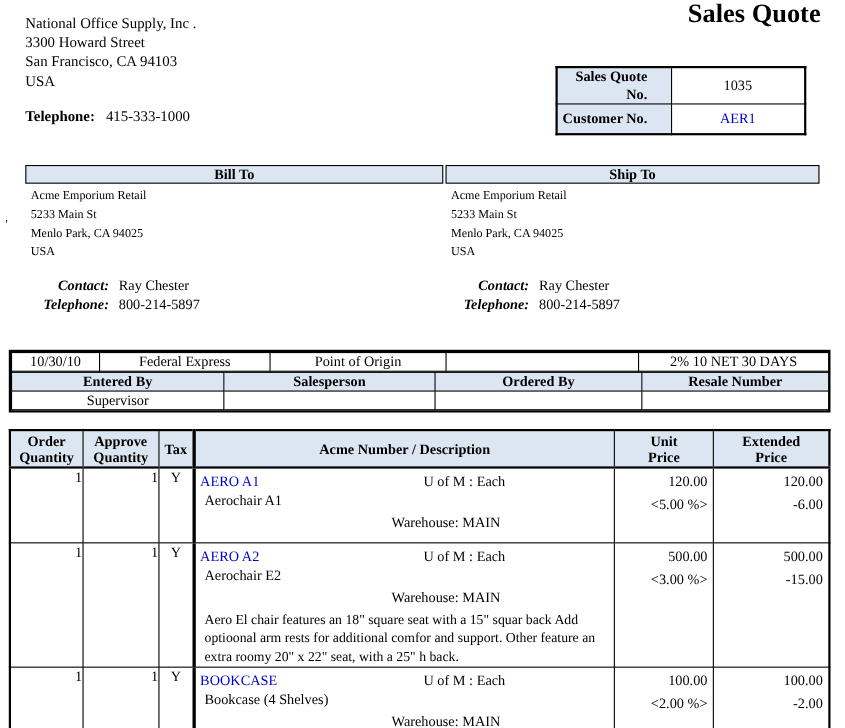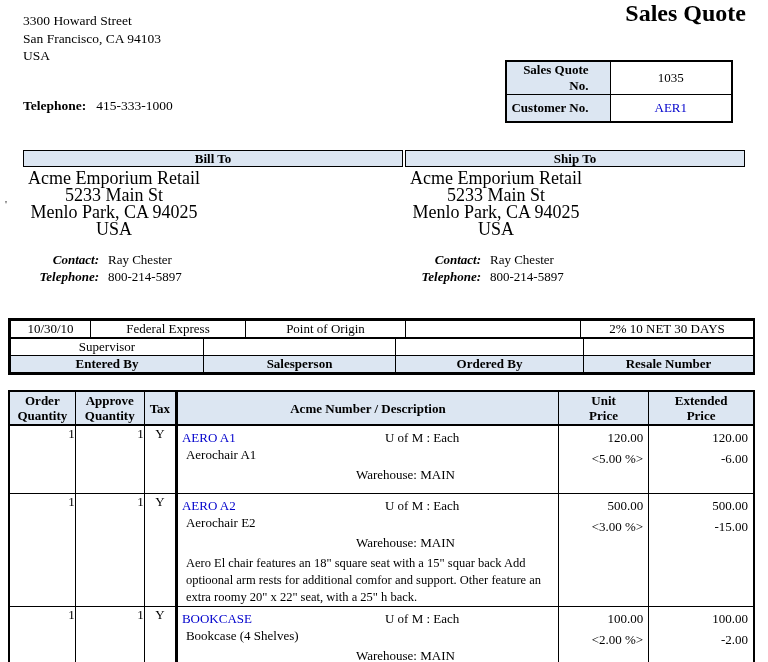--- a/index.html
+++ b/index.html
@@ -29,21 +29,21 @@
   .quote-info td { border:1px solid var(--border-dark); height:27px; font-size:13px; }
   .quote-info .lbl { background:var(--header-fill); font-weight:700; width:104px; text-align:right; padding-right:21px; }
   .quote-info .val { width:122px; text-align:center; }
   .blue { color:var(--link-blue); }
 
   
   .party-bar { position:absolute; top:150px; height:17px; background:var(--header-fill);
     border:1px solid var(--border-dark); font-weight:700; text-align:center; line-height:15px; font-size:13px; }
   .bar-bill { left:23px; width:380px; }
   .bar-ship { left:405px; width:340px; }
-  .party-address { position:absolute; top:170px; line-height:17px; font-size:18px;text-align:center; }
+  .party-address { position:absolute; top:170px; line-height:17px; font-size:11px; }
   .addr-bill { left:28px; } .addr-ship { left:410px; }
   .contact-block { position:absolute; top:251px; line-height:17px; font-size:13px; }
   .cb-bill { left:28px; } .cb-ship { left:410px; }
   .c-lbl { display:inline-block; width:71px; text-align:right; font-weight:700;font-style:italic; }
   .c-val { margin-left:9px; }
   .stray { position:absolute; left:5px; top:198px; font-size:11px; }
 
   
   .mid-wrap { position:absolute; left:8px; top:318px; width:747px; border:2px solid var(--border-dark); background:#fff; }
   table.mid { border-collapse:collapse; width:100%; table-layout:fixed; }
@@ -65,20 +65,21 @@
   .wh { text-align:center; padding-left:75px; line-height:17px; margin-top:3px; }
   .ldesc { padding:4px 6px 0 8px; font-size:12.5px; line-height:17px; }
   .price { text-align:right; padding:3px 5px 0 0; line-height:18px; }
 </style>
 </head>
 <body>
 
 <div class="page">
 
   <div class="company">
+    <div>National Office Supply, Inc .</div>
     <div>3300  Howard Street</div>
     <div>San Francisco, CA 94103</div>
     <div>USA</div>
   </div>
   <div class="phone-row">
     <span class="b">Telephone:</span><span class="val">415-333-1000</span>
   </div>
 
   <div class="title">Sales Quote</div>
 
@@ -150,30 +151,30 @@
       </table>
     <table class="mid">
       <colgroup>
           <col style="width:193px">
           <col style="width:192px">
           <col style="width:188px">
           <col style="width:170px">
         </colgroup>
       <tbody>
           <tr>
-        <td>Supervisor</td>
-        <td></td>
-        <td></td>
-        <td></td>
-      </tr>
-      <tr>
         <td class="hdr">Entered By</td>
         <td class="hdr">Salesperson</td>
         <td class="hdr">Ordered By</td>
         <td class="hdr">Resale Number</td>
+      </tr>
+      <tr>
+        <td>Supervisor</td>
+        <td></td>
+        <td></td>
+        <td></td>
       </tr>
     </tbody>
       </table>
   </div>
 
   <table class="items">
     <colgroup>
         <col style="width:66px">
         <col style="width:69px">
         <col style="width:32px">

